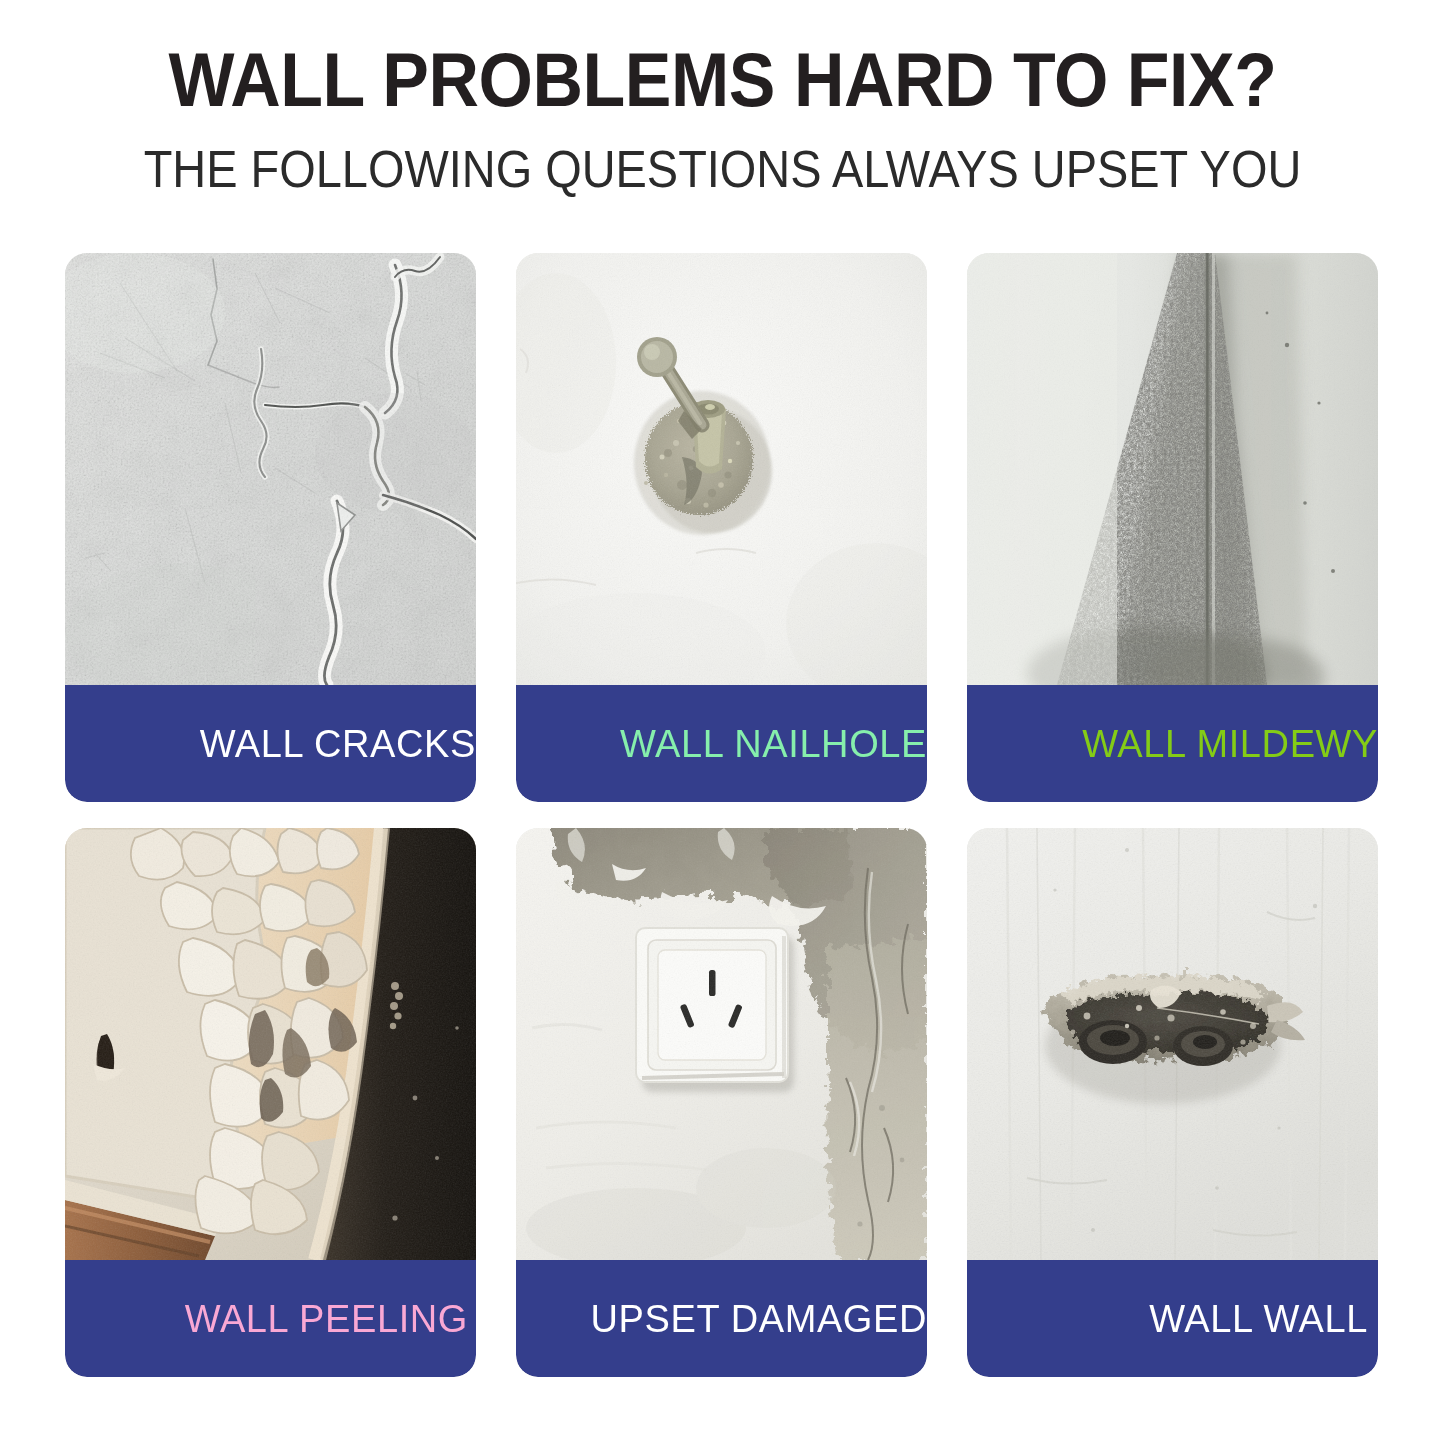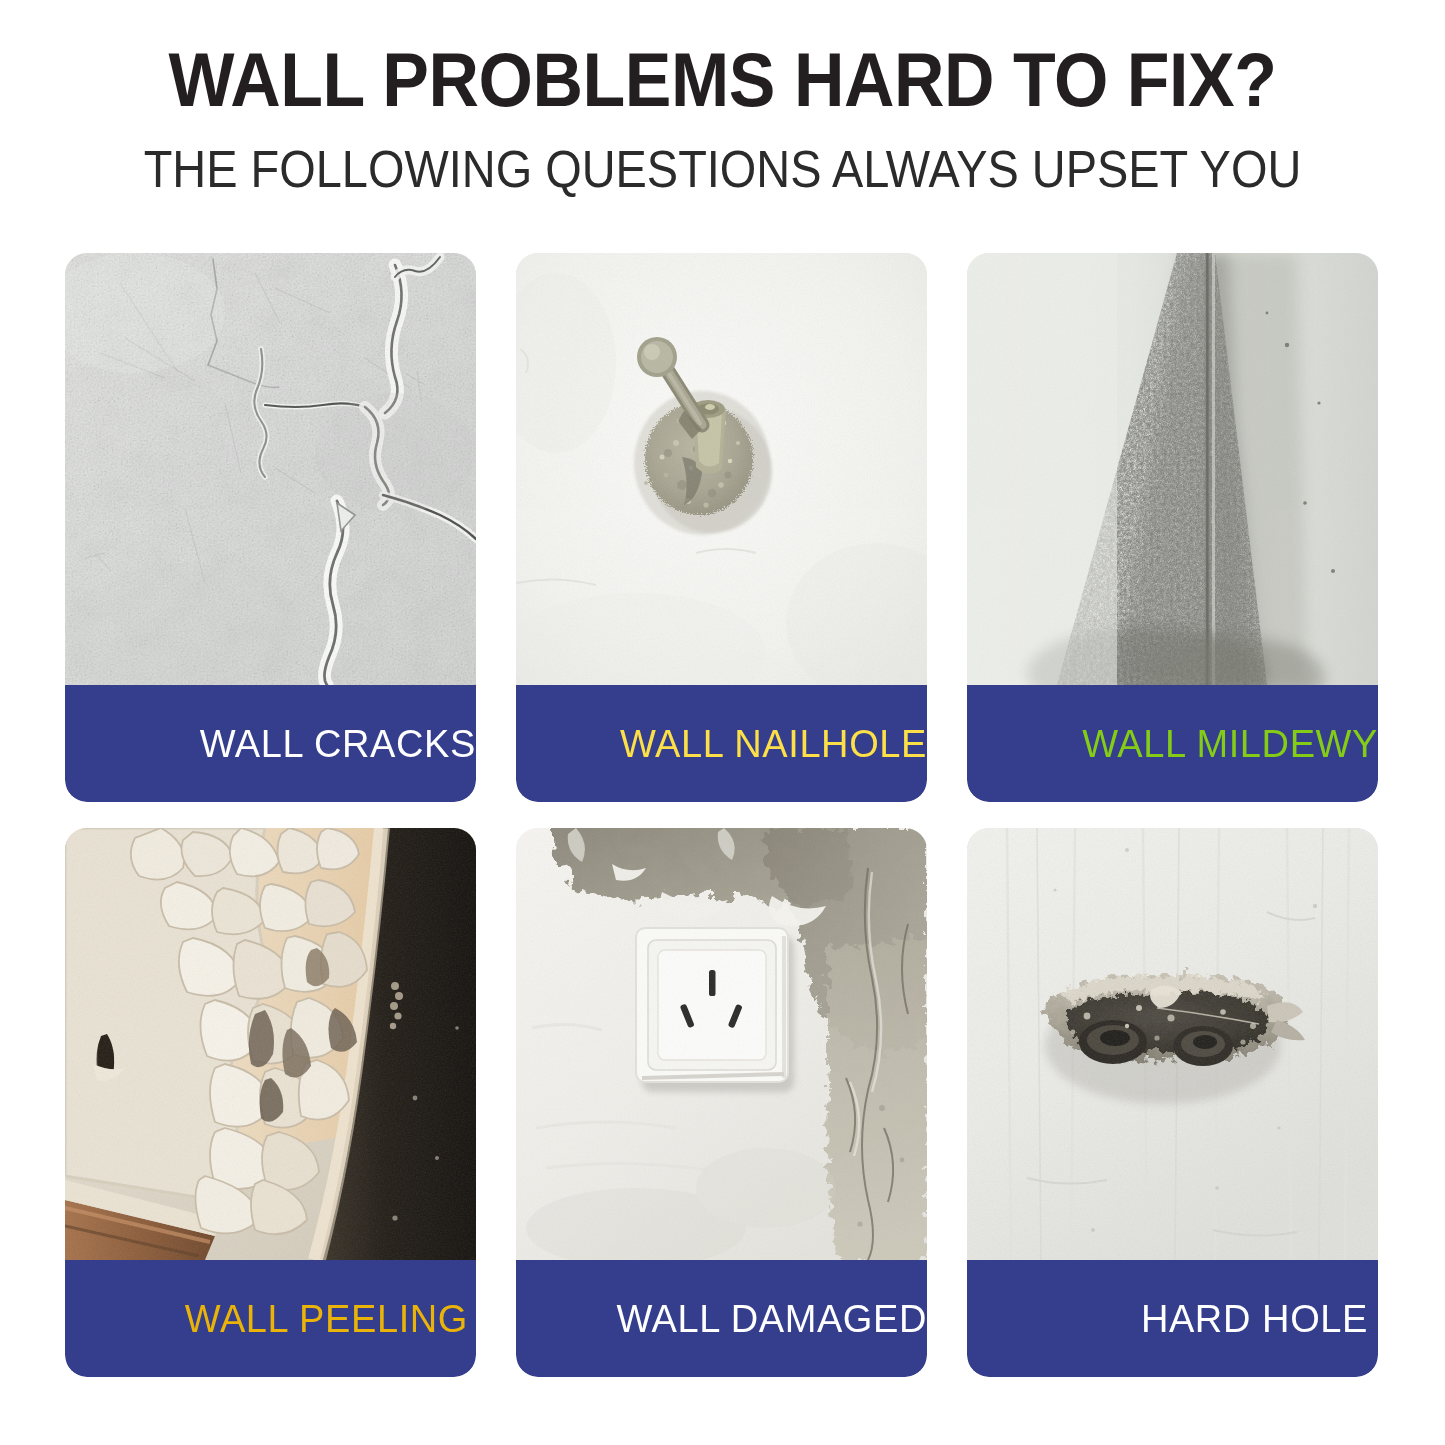--- a/index.html
+++ b/index.html
@@ -278,21 +278,21 @@
             <circle cx="141" cy="104" r="16" fill="#b9b8a4"></circle>
             <circle cx="136" cy="99" r="8" fill="#cdccb9" opacity="0.85"></circle>
 
             <path d="M168 158 L186 176 L176 186 L162 168 Z" fill="#7d7a66" opacity="0.8"></path>
           </g>
 
           <rect width="411" height="432" filter="url(#c2tex)" opacity="0.85"></rect>
         </svg>
       </div>
       <div class="label-bar" style="background: rgb(52, 62, 140);">
-        <span class="label-text" style="color: #fde047;">WALL NAILHOLE</span>
+        <span class="label-text" style="color: #86efac;">WALL NAILHOLE</span>
       </div>
     </div>
 
     <div class="card">
       <div class="photo">
         <svg viewBox="0 0 411 432" preserveAspectRatio="none">
           <defs>
             <linearGradient id="c3bg" x1="0" y1="0" x2="1" y2="0">
               <stop offset="0" stop-color="#eceeea"></stop>
               <stop offset="0.4" stop-color="#e6e8e4"></stop>
@@ -489,21 +489,21 @@
             <circle cx="334" cy="168" r="4"></circle>
             <circle cx="329" cy="178" r="4"></circle>
             <circle cx="333" cy="188" r="3.6"></circle>
             <circle cx="328" cy="198" r="3.2"></circle>
           </g>
 
           <rect width="411" height="432" filter="url(#c4tex)" opacity="0.8"></rect>
         </svg>
       </div>
       <div class="label-bar shift-left" style="background: rgb(52, 62, 140);">
-        <span class="label-text" style="color: #eab308;">WALL PEELING</span>
+        <span class="label-text" style="color: #f9a8d4;">WALL PEELING</span>
       </div>
     </div>
 
     <div class="card">
       <div class="photo">
         <svg viewBox="0 0 411 432" preserveAspectRatio="none">
           <defs>
             <linearGradient id="c5bg" x1="0" y1="0" x2="0.7" y2="1">
               <stop offset="0" stop-color="#f6f5f1"></stop>
               <stop offset="0.55" stop-color="#efeee9"></stop>
@@ -604,21 +604,21 @@
           </g>
           <g fill="#9b988c" opacity="0.55">
             <circle cx="366" cy="280" r="3"></circle>
             <circle cx="386" cy="332" r="2.4"></circle>
             <circle cx="344" cy="396" r="2.6"></circle>
           </g>
           <rect width="411" height="432" filter="url(#c5tex)" opacity="0.8"></rect>
         </svg>
       </div>
       <div class="label-bar" style="background: rgb(52, 62, 140);">
-        <span class="label-text" style="color: rgb(255, 255, 255);">WALL DAMAGED</span>
+        <span class="label-text" style="color: rgb(255, 255, 255);">UPSET DAMAGED</span>
       </div>
     </div>
 
     <div class="card">
       <div class="photo">
         <svg viewBox="0 0 411 432" preserveAspectRatio="none">
           <defs>
             <linearGradient id="c6bg" x1="0" y1="0" x2="0.6" y2="1">
               <stop offset="0" stop-color="#f2f2ef"></stop>
               <stop offset="0.5" stop-color="#ebebe7"></stop>
@@ -728,18 +728,18 @@
 
           <path d="M300 178 Q326 168 336 184 Q322 196 302 194 Z" fill="#cbc6b8"></path>
           <path d="M310 192 Q330 198 338 212 Q318 214 304 204 Z" fill="#b5b0a2"></path>
 
           <path d="M190 180 Q240 186 292 196" stroke="#e6e1d2" stroke-width="1.6" fill="none" opacity="0.7"></path>
 
           <rect width="411" height="432" filter="url(#c6tex)" opacity="0.85"></rect>
         </svg>
       </div>
       <div class="label-bar shift-left2" style="background: rgb(52, 62, 140);">
-        <span class="label-text" style="color: rgb(255, 255, 255);">HARD HOLE</span>
+        <span class="label-text" style="color: rgb(255, 255, 255);">WALL WALL</span>
       </div>
     </div>
 
   </div>
 </div>
 
 </body></html>

